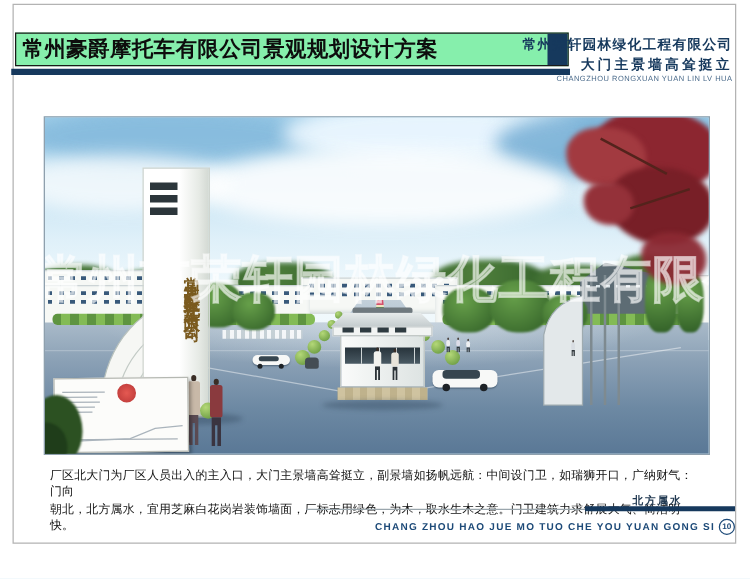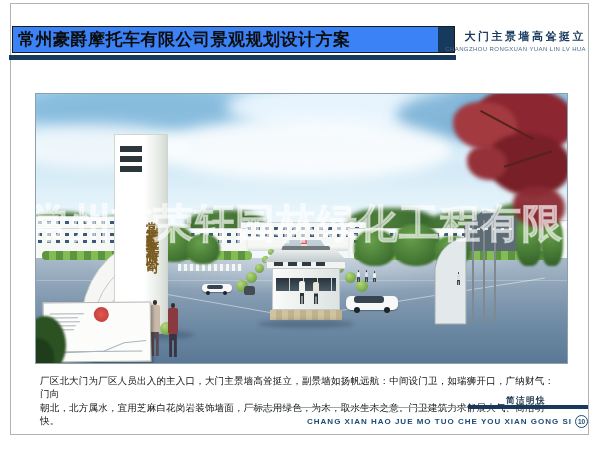--- a/index.html
+++ b/index.html
@@ -1,21 +1,21 @@
 <!DOCTYPE html>
 <html><head>
 <meta charset="utf-8">
 <style>
   html,body{margin:0;padding:0;}
   body{width:600px;height:463px;background:#fff;position:relative;overflow:hidden;
        font-family:"Liberation Sans",sans-serif;}
   .abs{position:absolute;}
   
   .frame{left:10px;top:3px;width:577px;height:430px;border:1px solid #b3b3b3;}
-  .title-box{left:12px;top:26px;width:443px;height:27px;background:#3b82f6;border:1px solid #1a1a1a;
+  .title-box{left:12px;top:26px;width:443px;height:27px;background:#86efac;border:1px solid #1a1a1a;
              display:flex;align-items:center;box-sizing:border-box;}
   .title-text{font-size:17px;font-weight:700;color:#0d0d0d;letter-spacing:.5px;padding-left:5px;flex:1;
               white-space:nowrap;overflow:hidden;}
   .title-endcap{width:16px;height:100%;background:#16395d;}
   .title-underline{left:9px;top:55px;width:447px;height:5px;background:#16395d;}
   .company-block{right:14px;top:28px;text-align:right;color:#16395d;}
   .company-line1{font-size:11px;font-weight:700;letter-spacing:1px;}
   .company-line2{font-size:11px;font-weight:700;letter-spacing:2.5px;margin-top:1px;}
   .company-caption{font-size:6px;color:#4a6a8a;letter-spacing:.4px;margin-top:2px;}
   
@@ -98,20 +98,21 @@
 <body>
 
 <div class="abs frame"></div>
 
 <div class="abs title-box">
   <span class="title-text">常州豪爵摩托车有限公司景观规划设计方案</span>
   <span class="title-endcap"></span>
 </div>
 <div class="abs title-underline"></div>
 <div class="abs company-block">
+  <div class="company-line1">常州荣轩园林绿化工程有限公司</div>
   <div class="company-line2">大门主景墙高耸挺立</div>
   <div class="company-caption">CHANGZHOU RONGXUAN YUAN LIN LV HUA</div>
 </div>
 
 <div class="abs scene">
   <div class="abs sky"></div>
   <div class="abs cloud" style="left:-20px;top:-8px;width:240px;height:46px;background:#7fb6da;opacity:.8;"></div>
   <div class="abs cloud" style="left:190px;top:-12px;width:240px;height:50px;background:#eef8ff;opacity:.9;"></div>
   <div class="abs cloud" style="left:360px;top:-6px;width:200px;height:55px;background:#74add4;opacity:.85;"></div>
   <div class="abs cloud" style="left:120px;top:26px;width:300px;height:60px;background:#ffffff;opacity:.85;"></div>
@@ -305,19 +306,19 @@
       <path d="M2,18 L58,16 L78,8 L100,6" fill="none" stroke="#aab4bc" stroke-width="1"></path>
     </svg>
   </div>
 
   <div class="abs cbush" style="left:-12px;top:222px;width:42px;height:58px;background:#2c5122;"></div>
   <div class="abs cbush" style="left:-16px;top:244px;width:34px;height:40px;background:#1f3d1a;"></div>
 </div>
 
 <p class="abs desc"><span>厂区北大门为厂区人员出入的主入口，大门主景墙高耸挺立，副景墙如扬帆远航：中间设门卫，如瑞狮开口，广纳财气：门向</span><br><span>朝北，北方属水，宜用芝麻白花岗岩装饰墙面，厂标志用绿色，为木，取水生木之意。门卫建筑力求舒展大气、简洁明快。</span></p>
 
-<div class="abs footer-label">简洁明快</div>
+<div class="abs footer-label">北方属水</div>
 <div class="abs rule-thin"></div>
 <div class="abs rule-navy"></div>
 <div class="abs footer-pinyin">
-  <span>CHANG XIAN HAO JUE MO TUO CHE YOU XIAN GONG SI</span>
+  <span>CHANG ZHOU HAO JUE MO TUO CHE YOU YUAN GONG SI</span>
   <span class="pagenum">10</span>
 </div>
 
 </body></html>

